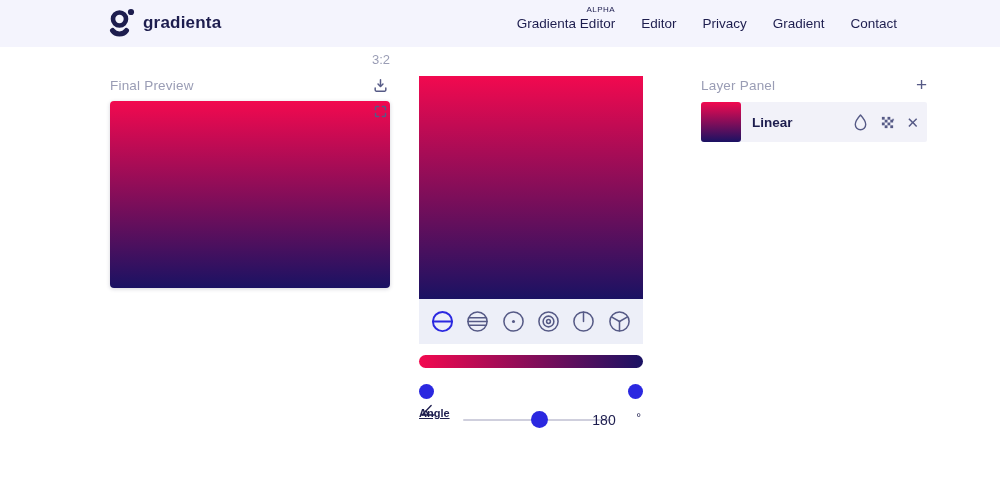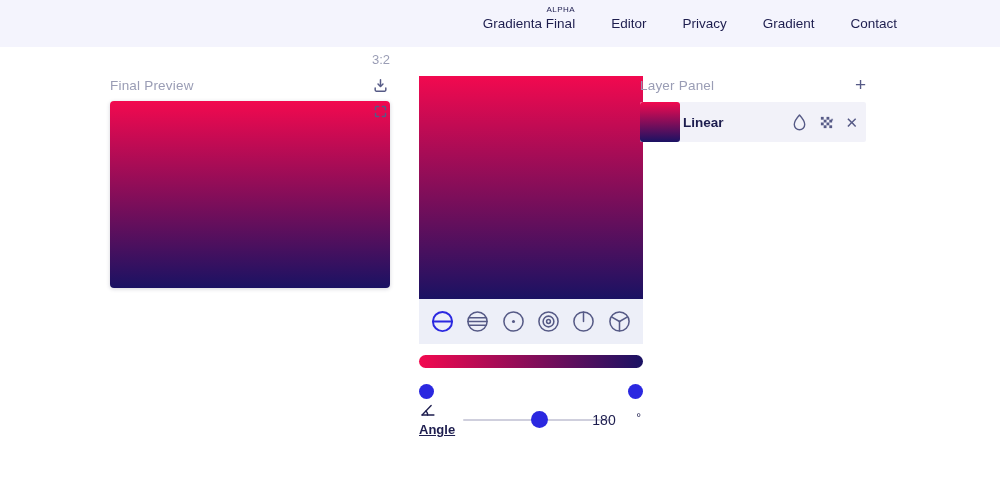--- a/index.html
+++ b/index.html
@@ -14,21 +14,21 @@
   }
 
   
   .header {
     position:absolute; top:0; left:0; right:0; height:47px;
     background:var(--header-bg);
     display:flex; align-items:center;
   }
   .brand { position:absolute; left:108px; top:8px; display:flex; align-items:center; gap:8px; cursor:pointer; }
   .brand-text { font-size:17px; font-weight:700; color:var(--text-dark); letter-spacing:.2px; }
-  .nav { position:absolute; right:103px; top:0; height:47px; display:flex; align-items:center; gap:36px; }
+  .nav { position:absolute; right:103px; top:0; height:47px; display:flex; align-items:center; gap:26px; }
   .nav-item { font-size:13.5px; color:var(--text-dark); cursor:pointer; position:relative; white-space:nowrap; }
   .nav-item .badge {
     position:absolute; top:-11px; right:0; font-size:8px; letter-spacing:.5px;
     color:var(--text-dark); font-weight:400;
   }
 
   
   .panel { position:absolute; top:76px; }
   .panel-head { display:flex; justify-content:space-between; align-items:center; height:18px; margin-bottom:7px; }
   .panel-title { font-size:13.5px; color:var(--panel-title); letter-spacing:.2px; }
@@ -66,61 +66,71 @@
   .stops-row { position:relative; height:15px; margin-top:16px; }
   .stop-handle {
     position:absolute; top:0; width:15px; height:15px; border-radius:50%;
     background:var(--accent-blue); cursor:grab;
   }
   .stop-handle.left { left:0; }
   .stop-handle.right { right:0; }
 
   .angle-block { position:relative; height:42px; margin-top:2px; }
   .angle-icon { position:absolute; left:1px; top:1px; color:var(--text-dark); }
-  .angle-label { position:absolute; left:0; top:21px; font-size:13px; font-weight:700; color:var(--text-dark);text-decoration:underline; }
+  .angle-label { position:absolute; left:0; top:6px; font-size:11px; font-weight:700; color:var(--text-dark);text-decoration:underline; }
   .angle-track {
     position:absolute; left:44px; top:18px; width:148px; height:2px;
     background:var(--track-gray); border-radius:1px; cursor:pointer;
   }
   .angle-thumb {
     position:absolute; left:112px; top:10px; width:17px; height:17px; border-radius:50%;
     background:var(--accent-blue); cursor:grab;
   }
   .angle-value {
     position:absolute; right:24px; top:11px; font-size:14px; color:var(--text-dark);
     background:transparent; border:none; width:30px; text-align:center; cursor:text;
   }
   .angle-unit { position:absolute; right:2px; top:10px; font-size:12px; color:var(--text-dark); }
 
   
-  .panel-layers { left:640px; width:226px; }
+  .panel-layers { left:701px; width:226px; }
   .plus-btn { font-size:19px; font-weight:400; color:var(--icon-slate); cursor:pointer; line-height:14px; }
   .layer-row {
     margin-top:8px; height:40px; background:var(--row-bg); border-radius:2px;
     display:flex; align-items:center; cursor:pointer;
   }
   .layer-thumb {
     width:40px; height:40px; border-radius:3px; flex:0 0 40px;
     background:linear-gradient(180deg, var(--gradient-start), var(--gradient-end));
   }
-  .layer-name { margin-left:3px; font-size:13.5px; font-weight:700; color:var(--text-dark); flex:1; }
+  .layer-name { margin-left:11px; font-size:13.5px; font-weight:700; color:var(--text-dark); flex:1; }
   .layer-tools { display:flex; align-items:center; gap:11px; margin-right:8px; color:var(--icon-slate); }
   .layer-tools .tool-icon { color:var(--icon-slate); }
   .close-glyph { font-size:15px; color:var(--icon-slate); cursor:pointer; line-height:1; }
 
   svg { display:block; }
 </style>
 </head>
 <body>
 
 <div class="header">
+  <div class="brand">
+    <span>
+      <svg width="27" height="30" viewBox="0 0 27 30" fill="none">
+        <circle cx="11.5" cy="11" r="6.5" stroke="#1d1d4e" stroke-width="4.6"></circle>
+        <circle cx="23" cy="4" r="3.1" fill="#1d1d4e"></circle>
+        <path d="M4.5 22.5 A 8.2 7.4 0 0 0 18.5 22.5" stroke="#1d1d4e" stroke-width="5" stroke-linecap="round" fill="none"></path>
+      </svg>
+    </span>
+    <span class="brand-text">gradienta</span>
+  </div>
   <nav class="nav">
     <span class="nav-item">
       <span class="badge">ALPHA</span>
-      <span>Gradienta Final</span>
+      <span>Gradienta Editor</span>
     </span>
     <span class="nav-item">Editor</span>
     <span class="nav-item">Privacy</span>
     <span class="nav-item">Gradient</span>
     <span class="nav-item">Contact</span>
   </nav>
 </div>
 
 <section class="panel panel-preview">
   <div class="panel-head">

